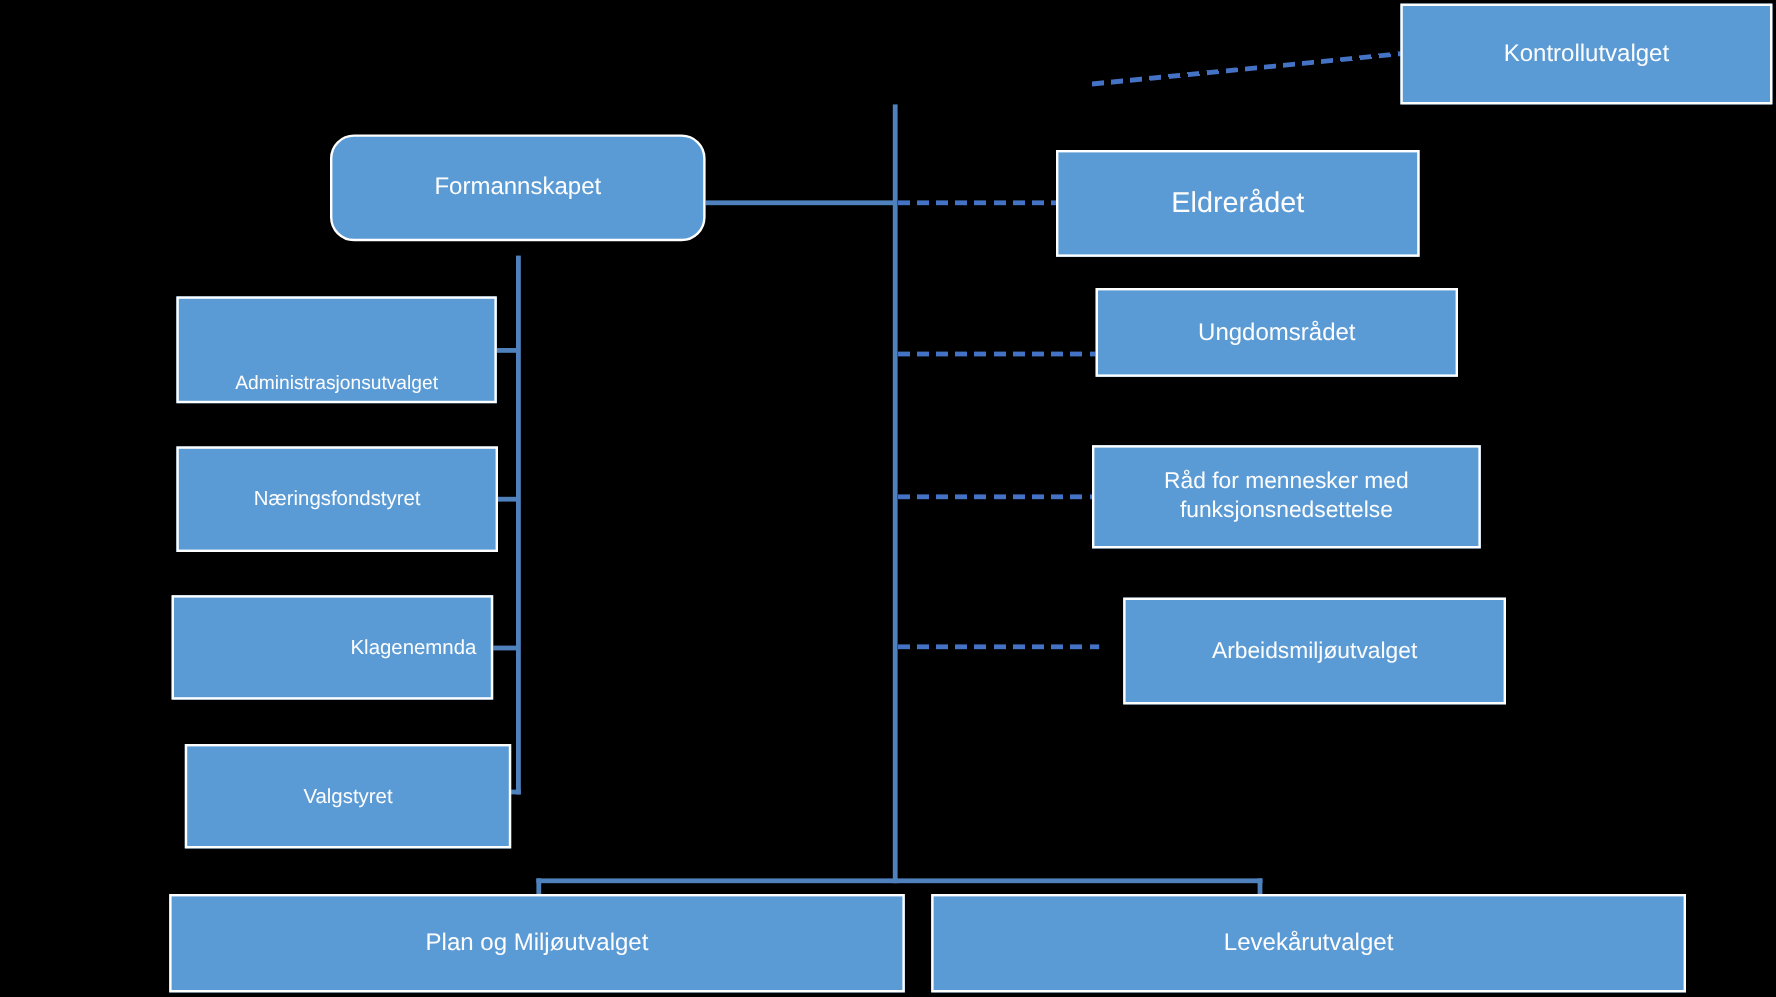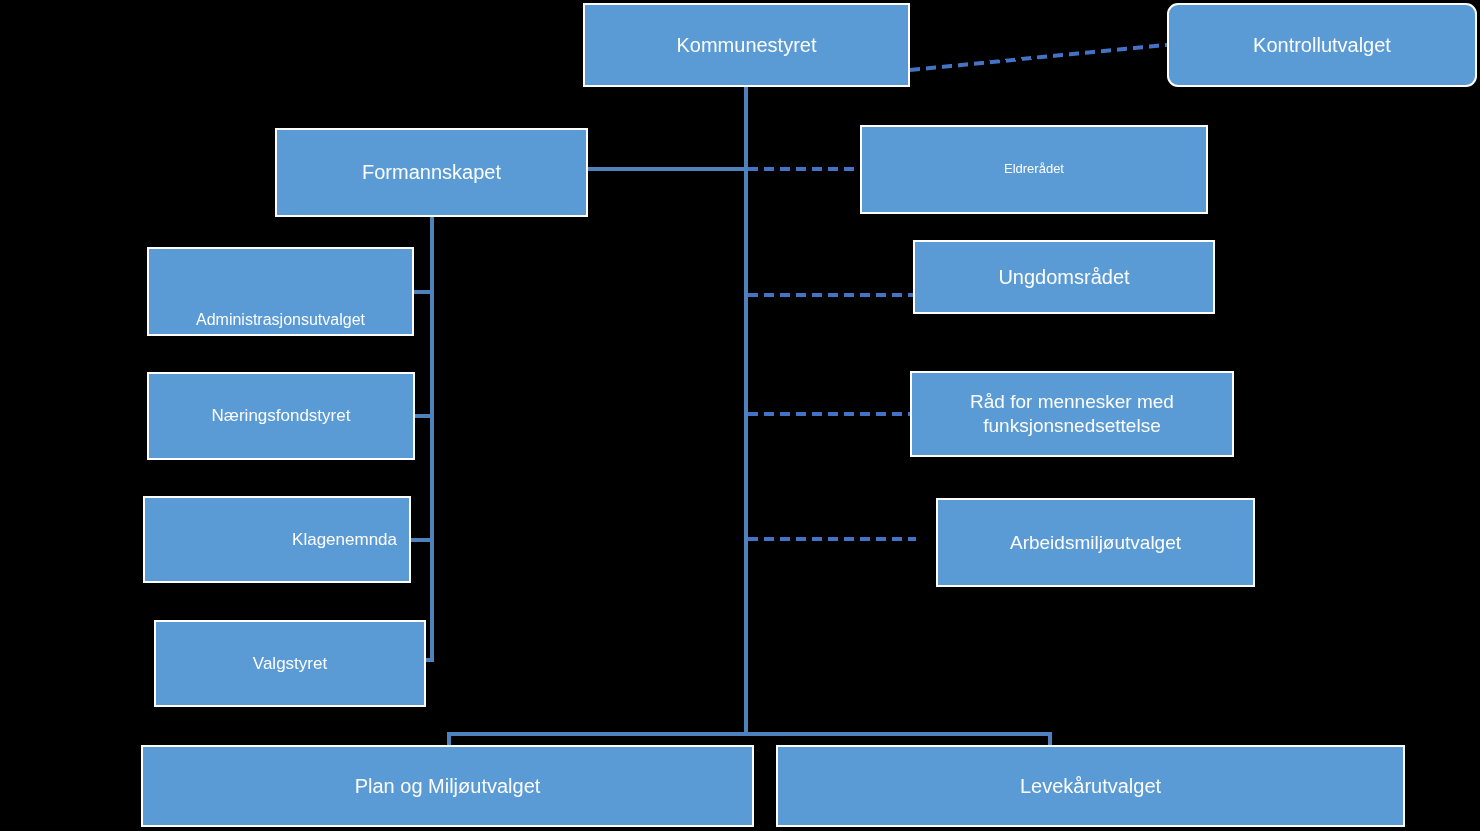--- a/index.html
+++ b/index.html
@@ -19,27 +19,27 @@
     color: #FDFDFD;
     display: flex;
     align-items: center;
     justify-content: center;
     text-align: center;
     line-height: 1.25;
     padding: 4px 12px;
   }
   
   .n-kommunestyret       { left:583px;  top:3px;   width:327px; height:84px; font-size:20px; }
-  .n-kontrollutvalget    { left:1167px; top:3px;   width:310px; height:84px; font-size:20px;border-radius:11px; }
-  .n-formannskapet       { left:275px;  top:128px; width:313px; height:89px; font-size:20px; }
+  .n-kontrollutvalget    { left:1167px; top:3px;   width:310px; height:84px; font-size:20px; }
+  .n-formannskapet       { left:275px;  top:112px; width:313px; height:89px; font-size:20px;border-radius:20px; }
   .n-administrasjonsutvalget { left:147px; top:247px; width:267px; height:89px; font-size:16px;align-items:flex-end; }
   .n-naeringsfondstyret  { left:147px;  top:372px; width:268px; height:88px; font-size:17px; }
   .n-klagenemnda         { left:143px;  top:496px; width:268px; height:87px; font-size:17px;justify-content:flex-end; }
   .n-valgstyret          { left:154px;  top:620px; width:272px; height:87px; font-size:17px; }
-  .n-eldreradet          { left:860px;  top:125px; width:348px; height:89px; font-size:13px; }
+  .n-eldreradet          { left:880px;  top:125px; width:303px; height:89px; font-size:24px; }
   .n-ungdomsradet        { left:913px;  top:240px; width:302px; height:74px; font-size:20px; }
   .n-radformennesker     { left:910px;  top:371px; width:324px; height:86px; font-size:19px; }
   .n-arbeidsmiljoutvalget{ left:916px;  top:498px; width:319px; height:89px; font-size:19px;margin-left:20px; }
   .n-planogmiljoutvalget { left:141px;  top:745px; width:613px; height:82px; font-size:20px; }
   .n-levekarutvalget     { left:776px;  top:745px; width:629px; height:82px; font-size:20px; }
 
   
   .line { position: absolute; }
   .solid-h { height: 4px; background: #4F81BD; }
   .solid-v { width: 4px;  background: #4F81BD; }
@@ -76,23 +76,20 @@
   <div class="line solid-h c-elbow-valg"></div>
   <div class="line solid-h c-bottom-h"></div>
   <div class="line solid-v c-drop-left"></div>
   <div class="line solid-v c-drop-right"></div>
   <div class="line dash-h c-d-kontroll"></div>
   <div class="line dash-h c-d-eldre"></div>
   <div class="line dash-h c-d-ungdom"></div>
   <div class="line dash-h c-d-rad"></div>
   <div class="line dash-h c-d-arbeid"></div>
 
-  <div class="node n-kommunestyret">
-    <span>Kommunestyret</span>
-  </div>
   <div class="node n-kontrollutvalget">
     <span>Kontrollutvalget</span>
   </div>
   <div class="node n-formannskapet">
     <span>Formannskapet</span>
   </div>
   <div class="node n-administrasjonsutvalget">
     <span>Administrasjonsutvalget</span>
   </div>
   <div class="node n-naeringsfondstyret">

